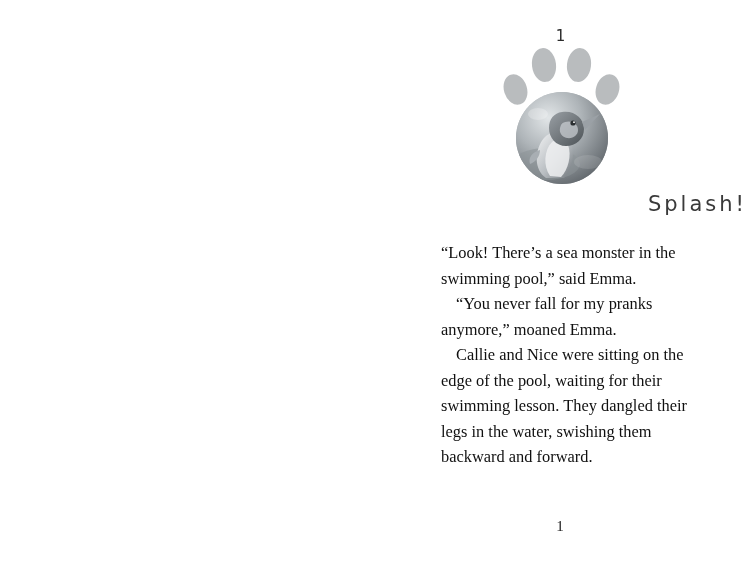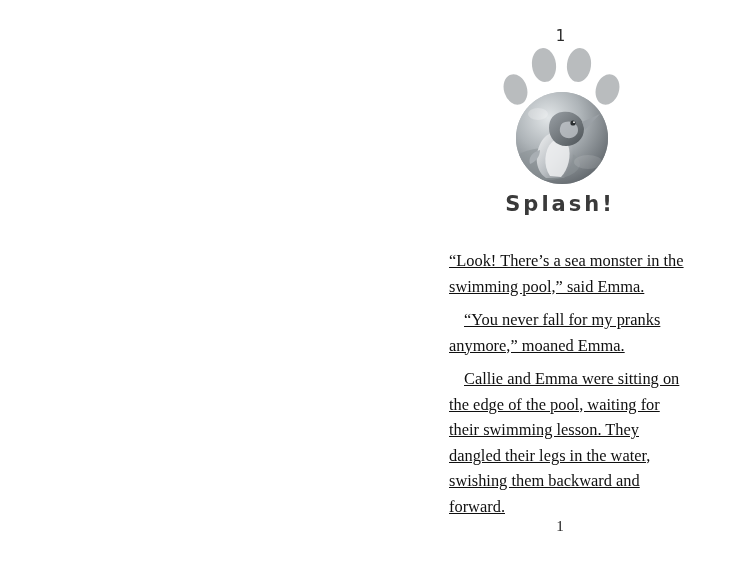--- a/index.html
+++ b/index.html
@@ -100,42 +100,41 @@
   .pad svg {
     display: block;
     width: 92px;
     height: 92px;
   }
   .chapter-title {
     position: absolute;
     left: 0;
     top: 192px;
     width: 374px;
-    text-align: center;
+    text-align: right;
     font-family: "DejaVu Sans", sans-serif;
     font-size: 21px;
     letter-spacing: 3px;
     color: #3a3a3a;
-    font-weight: 700;
+    font-weight: 400;
   }
   .body-text {
     position: absolute;
     left: 68px;
     top: 240px;
     width: 255px;
     font-family: "Liberation Serif", serif;
     font-size: 16.4px;
     line-height: 25.5px;
     color: #101010;
     text-align: left;
   }
   .body-text p {
-    margin: 8px;
+    margin: 0;
     text-indent: 0;
-    text-decoration: underline;
   }
   .body-text p.indent {
     text-indent: 15px;
   }
   .folio {
     position: absolute;
     left: 0;
     top: 518px;
     width: 374px;
     text-align: center;
@@ -192,18 +191,18 @@
           </svg>
         </div>
       </div>
 
       <div class="chapter-title">Splash!</div>
     </div>
 
     <div class="body-text">
       <p>“Look! There’s a sea monster in the swimming pool,” said Emma.</p>
       <p class="indent">“You never fall for my pranks anymore,” moaned Emma.</p>
-      <p class="indent">Callie and Emma were sitting on the edge of the pool, waiting for their swimming lesson. They dangled their legs in the water, swishing them backward and forward.</p>
+      <p class="indent">Callie and Nice were sitting on the edge of the pool, waiting for their swimming lesson. They dangled their legs in the water, swishing them backward and forward.</p>
     </div>
 
     <div class="folio">1</div>
   </div>
 </div>
 
 </body></html>

